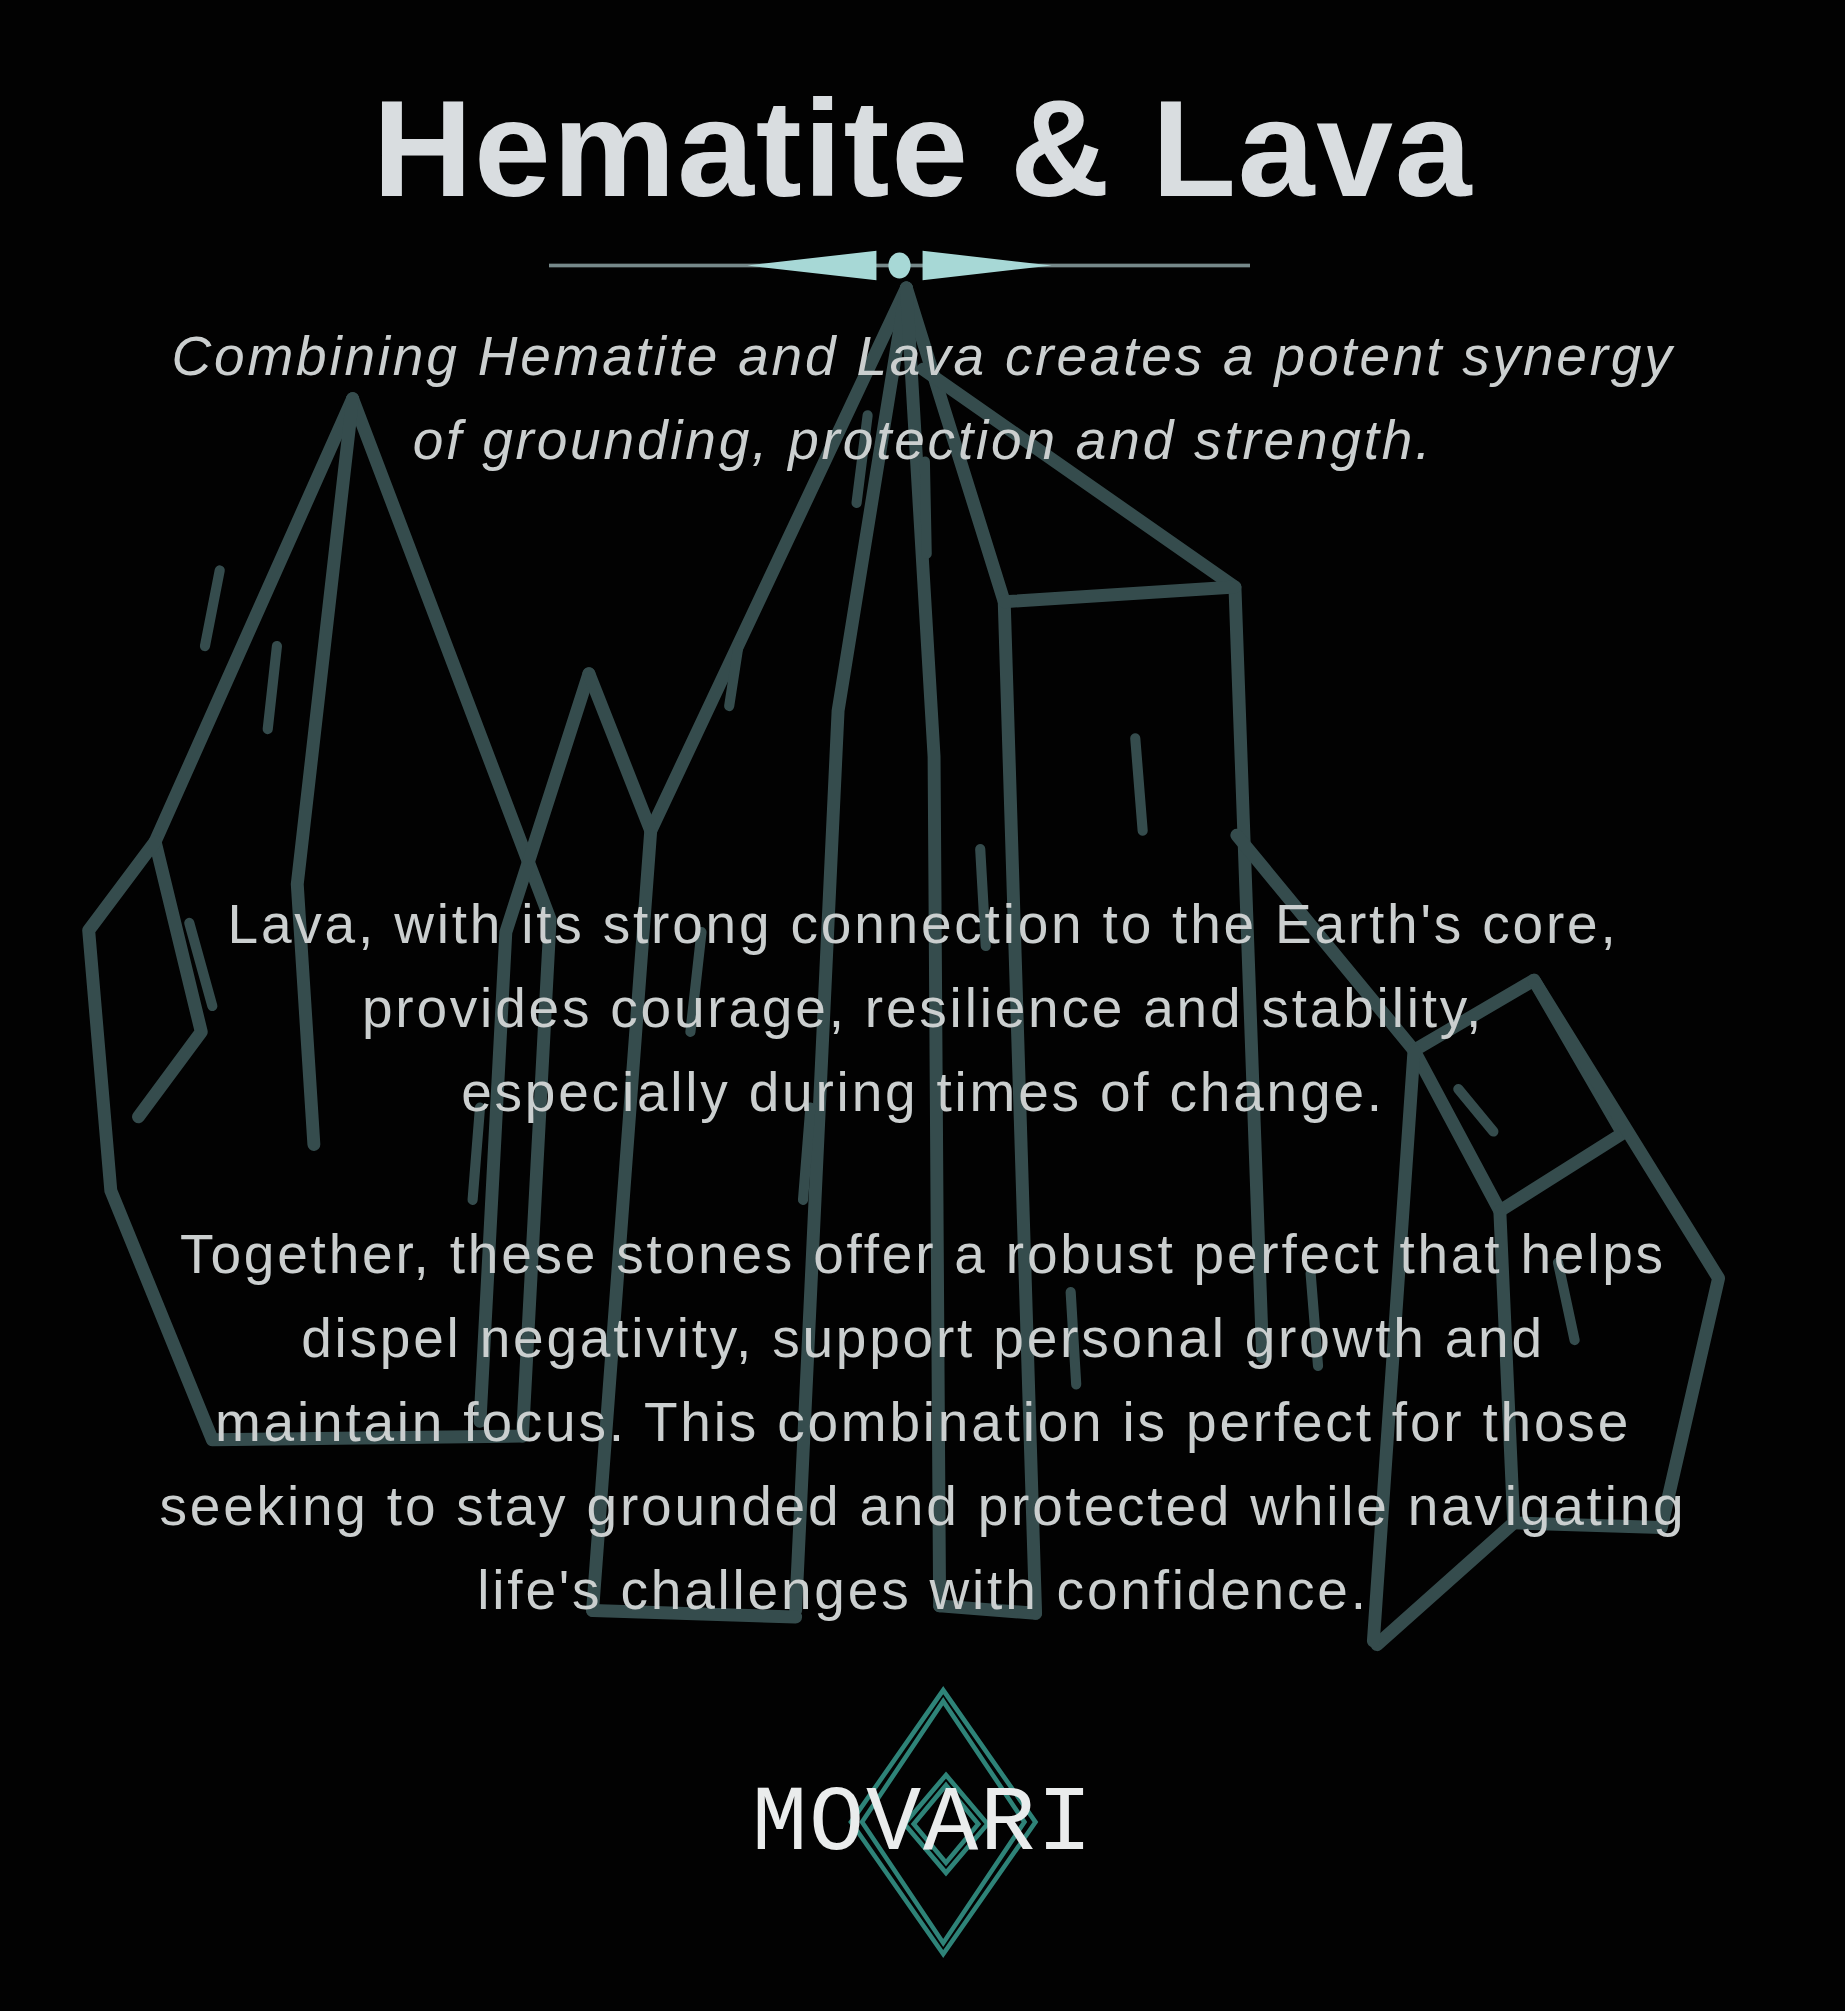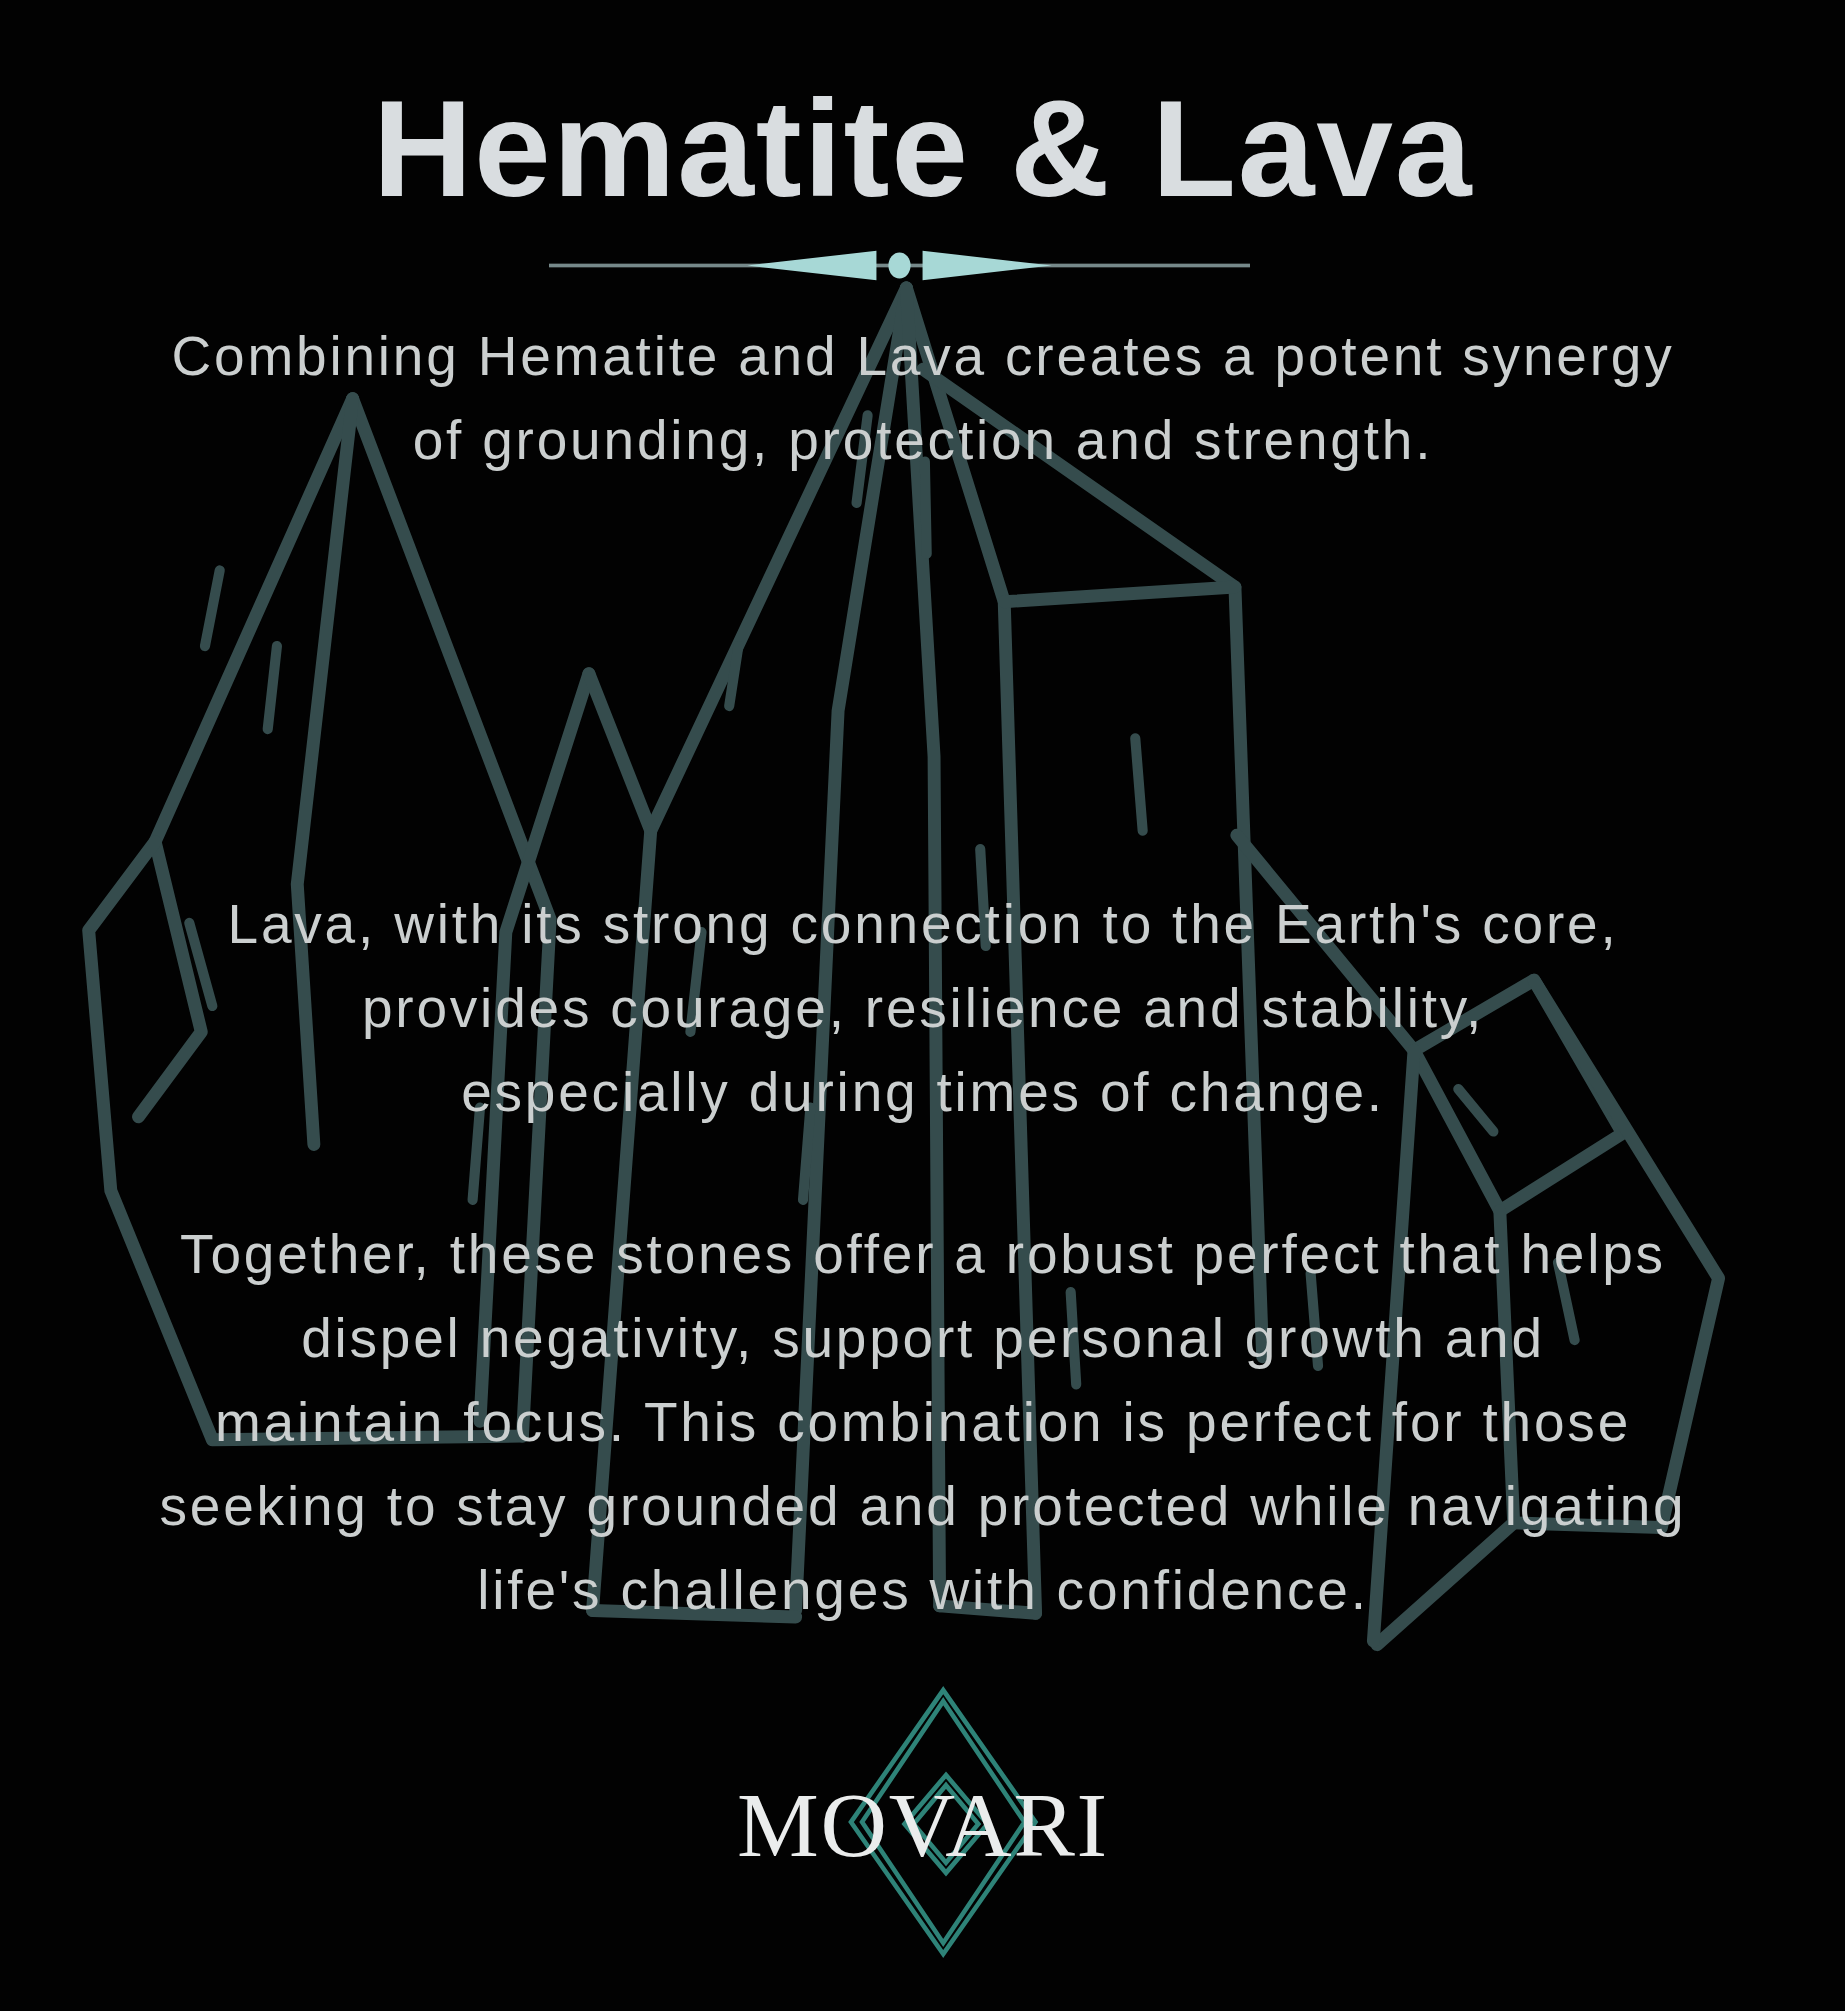--- a/index.html
+++ b/index.html
@@ -41,40 +41,40 @@
   .divider-accent{fill:var(--divider-accent,#a7d8d6);}
   .para{
     position:absolute;left:0;width:100%;
     margin:0;z-index:2;
     text-align:center;
     font-size:55px;line-height:84px;
     letter-spacing:2.8px;
     color:var(--body-text,#cbcfcf);
     white-space:pre-line;
   }
-  .para-1{top:314px;}
+  .para-1{top:314px;font-style:italic;}
   .para-2{top:552px;}
   .para-3{top:882px;}
   .para-4{top:1212px;}
   .logo{
     position:absolute;left:0;top:1652px;width:100%;height:360px;z-index:2;
   }
   .diamond-svg{
     position:absolute;left:803px;top:28px;width:286px;height:286px;
   }
   .diamond-line{
     fill:none;
     stroke:var(--logo-diamond,#2e8378);
     stroke-width:5;
     stroke-linejoin:miter;
   }
   .brand-name{
     position:absolute;left:0;top:127px;width:100%;
     text-align:center;
-    font-family:Liberation Serif, serif;
+    font-family:Liberation Mono, monospace;
     font-size:92px;line-height:92px;
     letter-spacing:1.8px;
     color:var(--brand-text,#eaecec);
   }
 </style>
 </head>
 <body>
 
 <div class="canvas">
 

